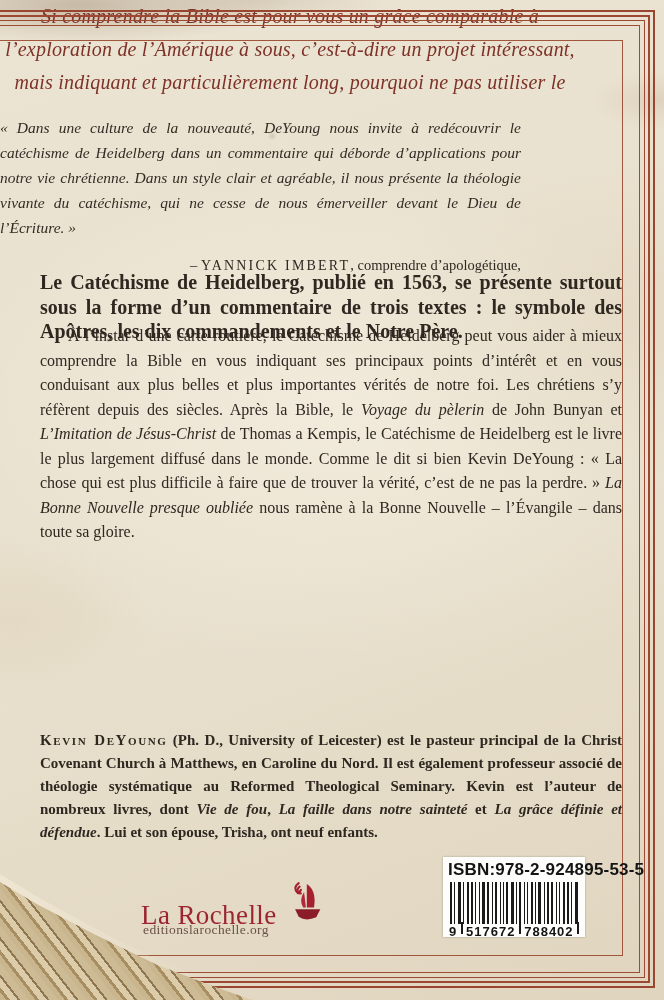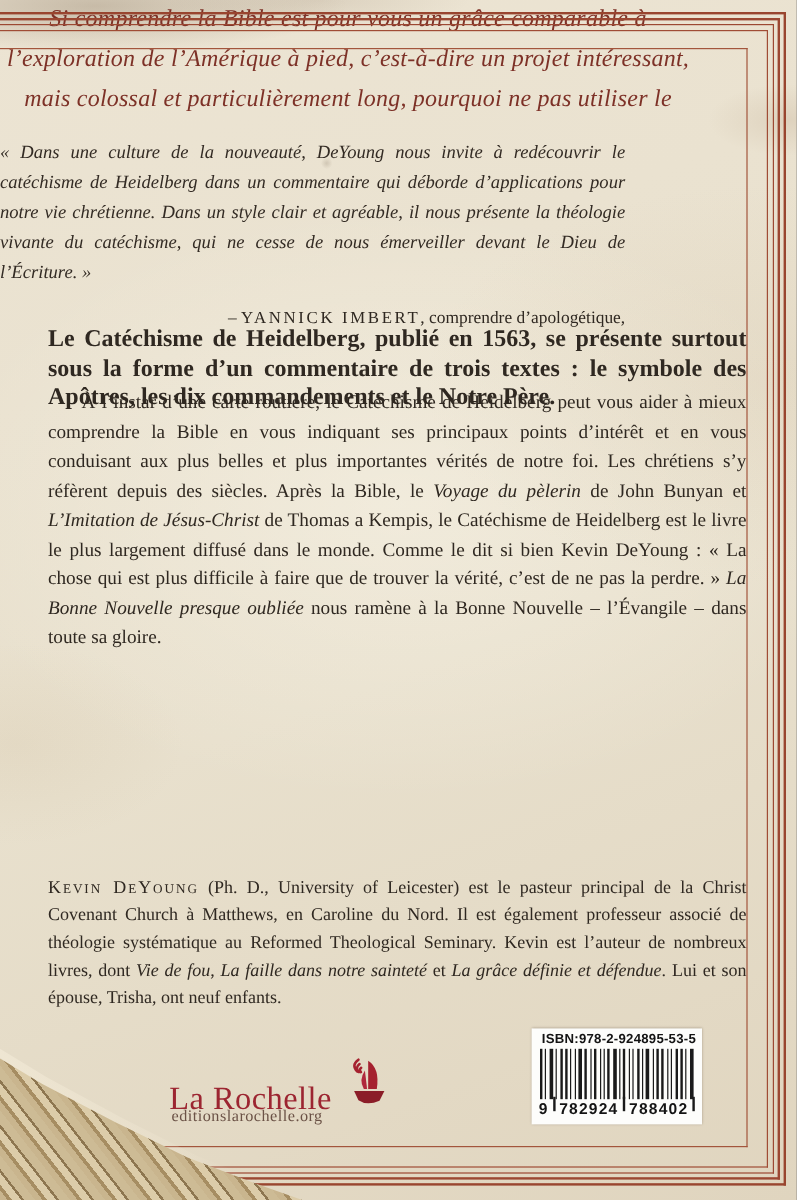--- a/index.html
+++ b/index.html
@@ -39,53 +39,53 @@
   .block{position:absolute; left:40px; width:582px;}
   .top-quote{top:81px; left:42px; width:580px; text-align:center;
     font-style:italic; font-size:20px; line-height:33px; color:#7d3127; letter-spacing:.2px;}
   .para1{top:250px; font-size:20px; line-height:24.5px; text-align:justify;font-weight:bold;}
   .para2{top:308px; font-size:16px; line-height:24.5px; text-align:justify; text-indent:28px;}
   .para2 em, .bio em, .bq em{font-style:italic;margin-top:21px;}
   .bq{top:549px; left:61px; width:521px; font-style:italic; font-size:15.5px; line-height:25px;
     text-align:justify; color:#332b24;}
   .attribution{top:643px; left:61px; width:521px; text-align:right; font-size:14.5px; line-height:21px;}
   .attribution .caps{letter-spacing:2.2px; font-size:14px;margin-top:23px;}
-  .bio{top:714px; font-size:15px; line-height:23px; text-align:justify;}
+  .bio{top:714px; font-size:15px; line-height:23px; text-align:justify;font-weight:bold;}
   .sc{font-variant:small-caps; letter-spacing:1.6px;}
   
   .logo-row{position:absolute; left:141px; top:876px; display:flex; align-items:center; gap:10px;}
   .logo-name{font-size:27px; color:#9c2531; letter-spacing:.4px;margin-top:24px;}
   .logo-ship{width:36px; height:42px; margin-top:-4px;}
   .website{position:absolute; left:143px; top:922px; font-size:13.5px; letter-spacing:.4px; color:#6b5246;}
   
   .barcode{position:absolute; left:443px; top:857px; width:142px; height:80px; background:#fdfdfb;
     box-shadow:0 0 2px rgba(60,45,30,.35); padding:3px 5px 2px; box-sizing:border-box;
     font-family:"Liberation Sans", sans-serif; color:#141414;}
-  .isbn-label{font-size:11px; font-weight:700; text-align:right; letter-spacing:.2px; white-space:nowrap;}
+  .isbn-label{font-size:17px; font-weight:700; text-align:right; letter-spacing:.2px; white-space:nowrap;}
   .bars{display:flex; justify-content:space-between; align-items:stretch; height:42px; margin-top:2px; padding:0 2px;}
   .bars i{display:block; background:#1a1a1a; height:100%;}
   .digits{display:flex; justify-content:space-between; align-items:flex-start; margin-top:1px;
     font-size:13px; font-weight:600; letter-spacing:1px; line-height:13px; padding:0 1px;}
   .guard{width:2px; height:12px; background:#1a1a1a; margin-top:-3px;}
 </style>
 </head>
 <body>
 
 <div class="cover">
 
   <div class="frame f1"></div>
   <div class="frame f2"></div>
   <div class="frame f3"></div>
   <div class="frame f4"></div>
   <div class="frame f-inner"></div>
 
   <div class="top-quote">
       <div>Si comprendre la Bible est pour vous un grâce comparable à</div>
-      <div>l’exploration de l’Amérique à pied, c’est-à-dire un projet intéressant,</div>
-      <div>mais colossal et particulièrement long, pourquoi ne pas utiliser le</div>
+      <div>l’exploration de l’Amérique à sous, c’est-à-dire un projet intéressant,</div>
+      <div>mais indiquant et particulièrement long, pourquoi ne pas utiliser le</div>
     </div>
 
   <p class="block para1">Le Catéchisme de Heidelberg, publié en 1563, se présente surtout sous la forme d’un commentaire de trois textes&nbsp;: le symbole des Apôtres, les dix commandements et le Notre Père.</p>
   <p class="block para2"><span>À l’instar d’une carte routière, le Catéchisme de Heidelberg peut vous aider à mieux comprendre la Bible en vous indiquant ses principaux points d’intérêt et en vous conduisant aux plus belles et plus importantes vérités de notre foi. Les chrétiens s’y réfèrent depuis des siècles. Après la Bible, le </span><em>Voyage du pèlerin</em><span> de John Bunyan et </span><em>L’Imitation de Jésus-Christ</em><span> de Thomas a Kempis, le Catéchisme de Heidelberg est le livre le plus largement diffusé dans le monde. Comme le dit si bien Kevin DeYoung&nbsp;: «&nbsp;La chose qui est plus difficile à faire que de trouver la vérité, c’est de ne pas la perdre.&nbsp;» </span><em>La Bonne Nouvelle presque oubliée</em><span> nous ramène à la Bonne Nouvelle – l’Évangile – dans toute sa gloire.</span></p>
 
   <p class="bq">«&nbsp;Dans une culture de la nouveauté, DeYoung nous invite à redécouvrir le catéchisme de Heidelberg dans un commentaire qui déborde d’applications pour notre vie chrétienne. Dans un style clair et agréable, il nous présente la théologie vivante du catéchisme, qui ne cesse de nous émerveiller devant le Dieu de l’Écriture.&nbsp;»</p>
   <div class="attribution">
     <div><span>– </span><span class="caps">YANNICK IMBERT</span><span>, comprendre d’apologétique,</span></div>
   </div>
 
@@ -138,21 +138,21 @@
         <i style="width: 1px;"></i>
         <i style="width: 1px;"></i>
         <i style="width: 2px;"></i>
         <i style="width: 2px;"></i>
         <i style="width: 1px;"></i>
         <i style="width: 3px;"></i>
       </div>
     <div class="digits">
       <span>9</span>
       <span class="guard"></span>
-      <span>782924</span>
+      <span>517672</span>
       <span class="guard"></span>
       <span>788402</span>
       <span class="guard"></span>
     </div>
   </div>
 
   <div class="torn-hl"></div>
   <div class="torn"></div>
 
 </div>

